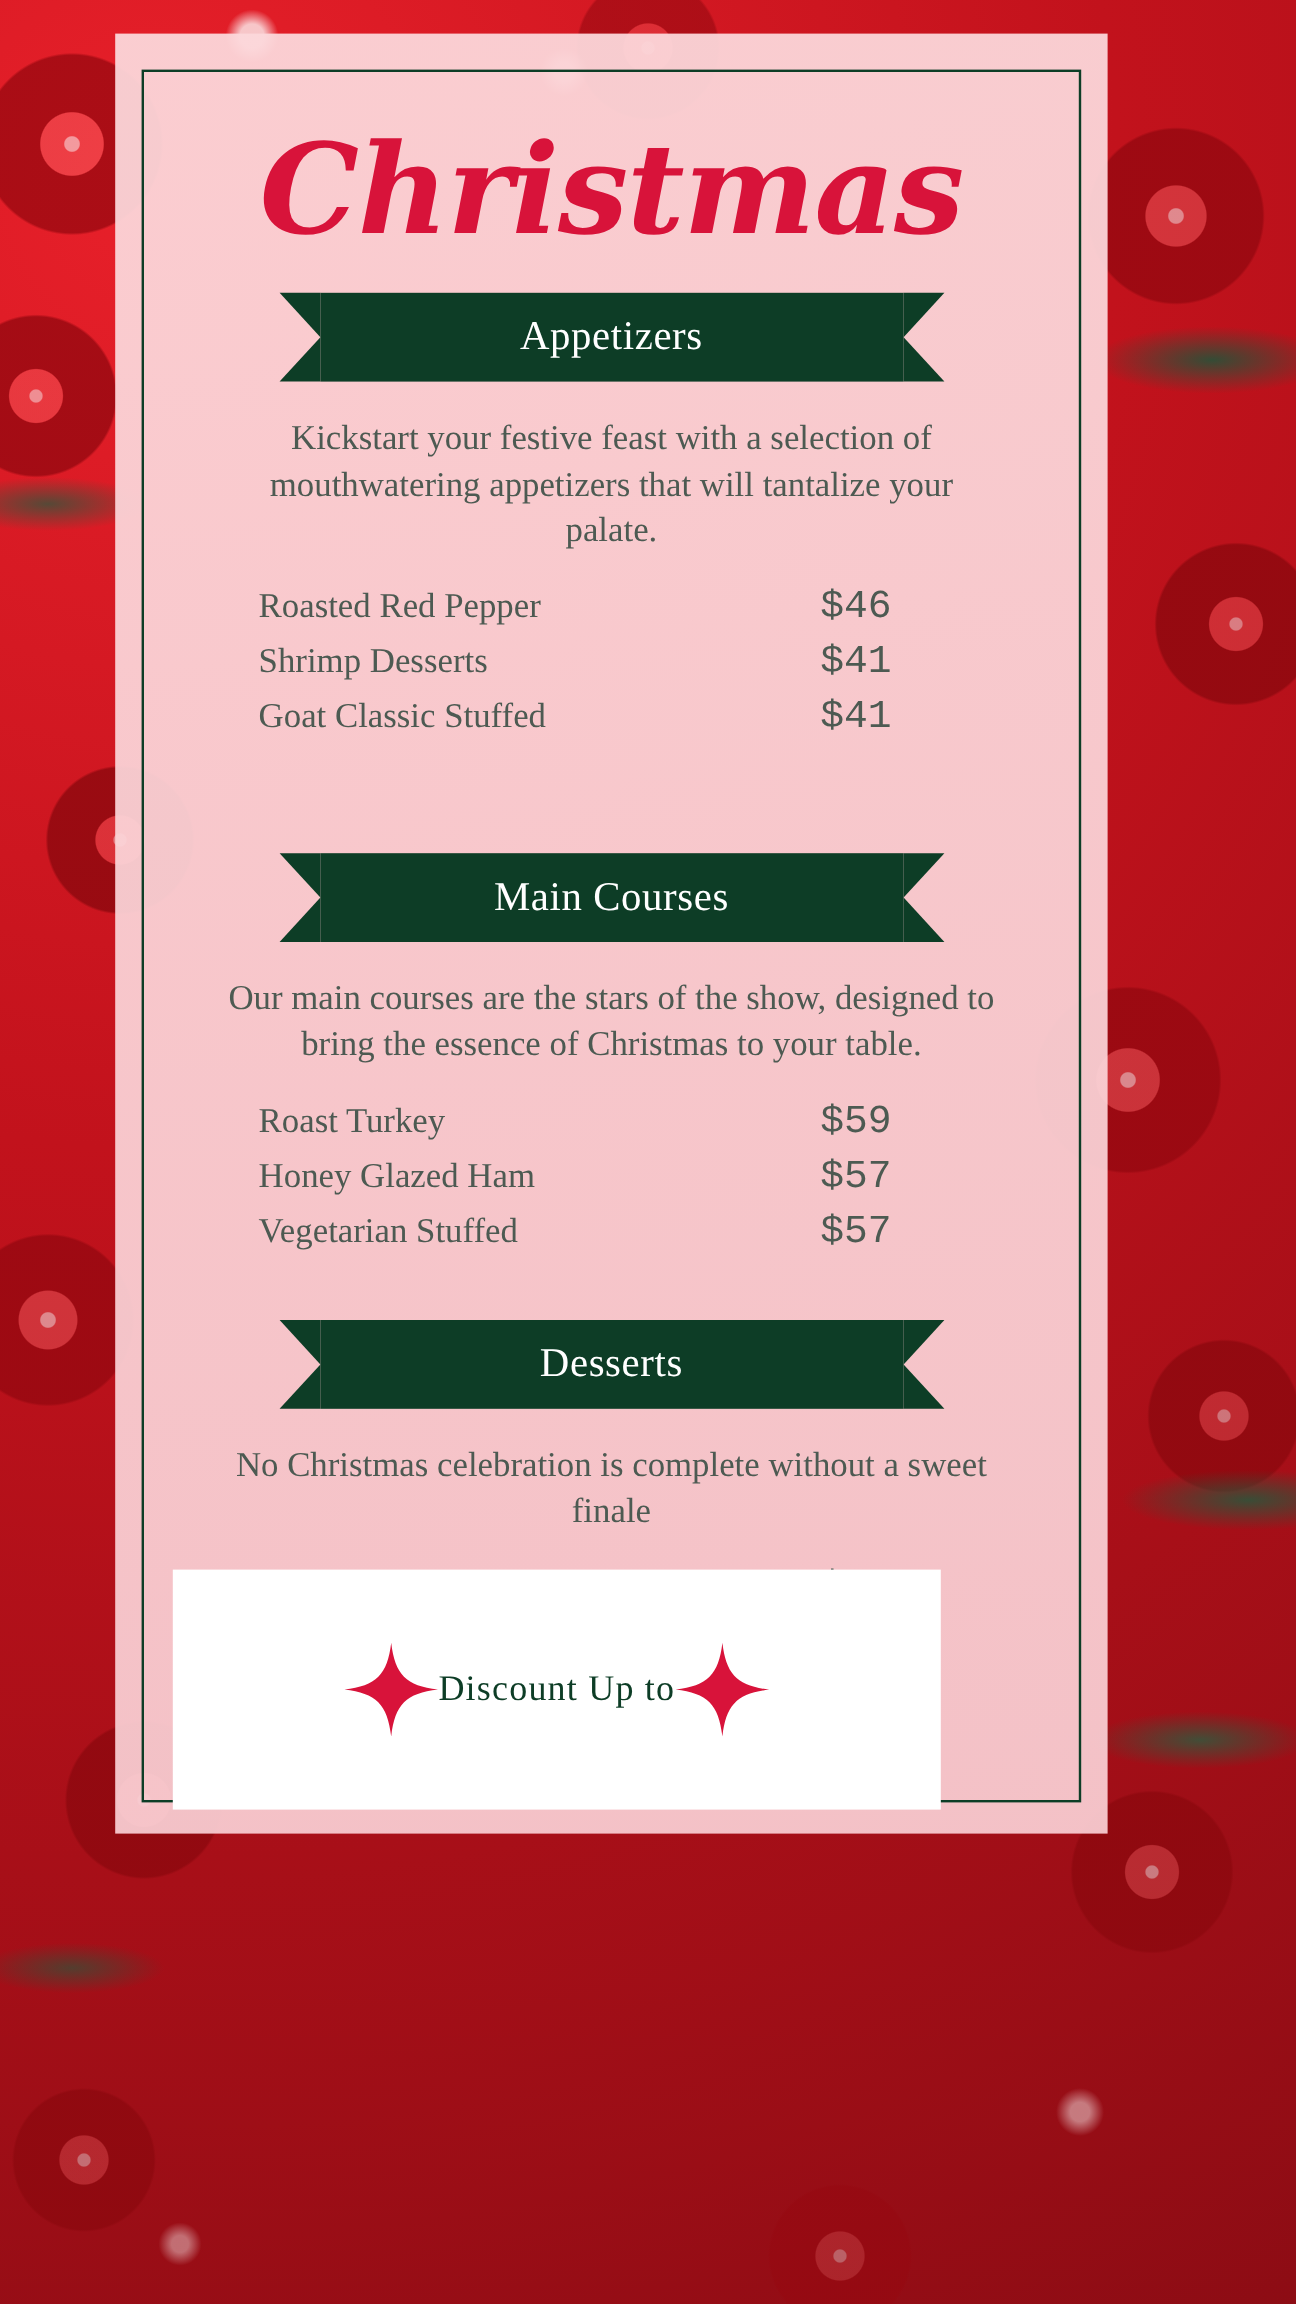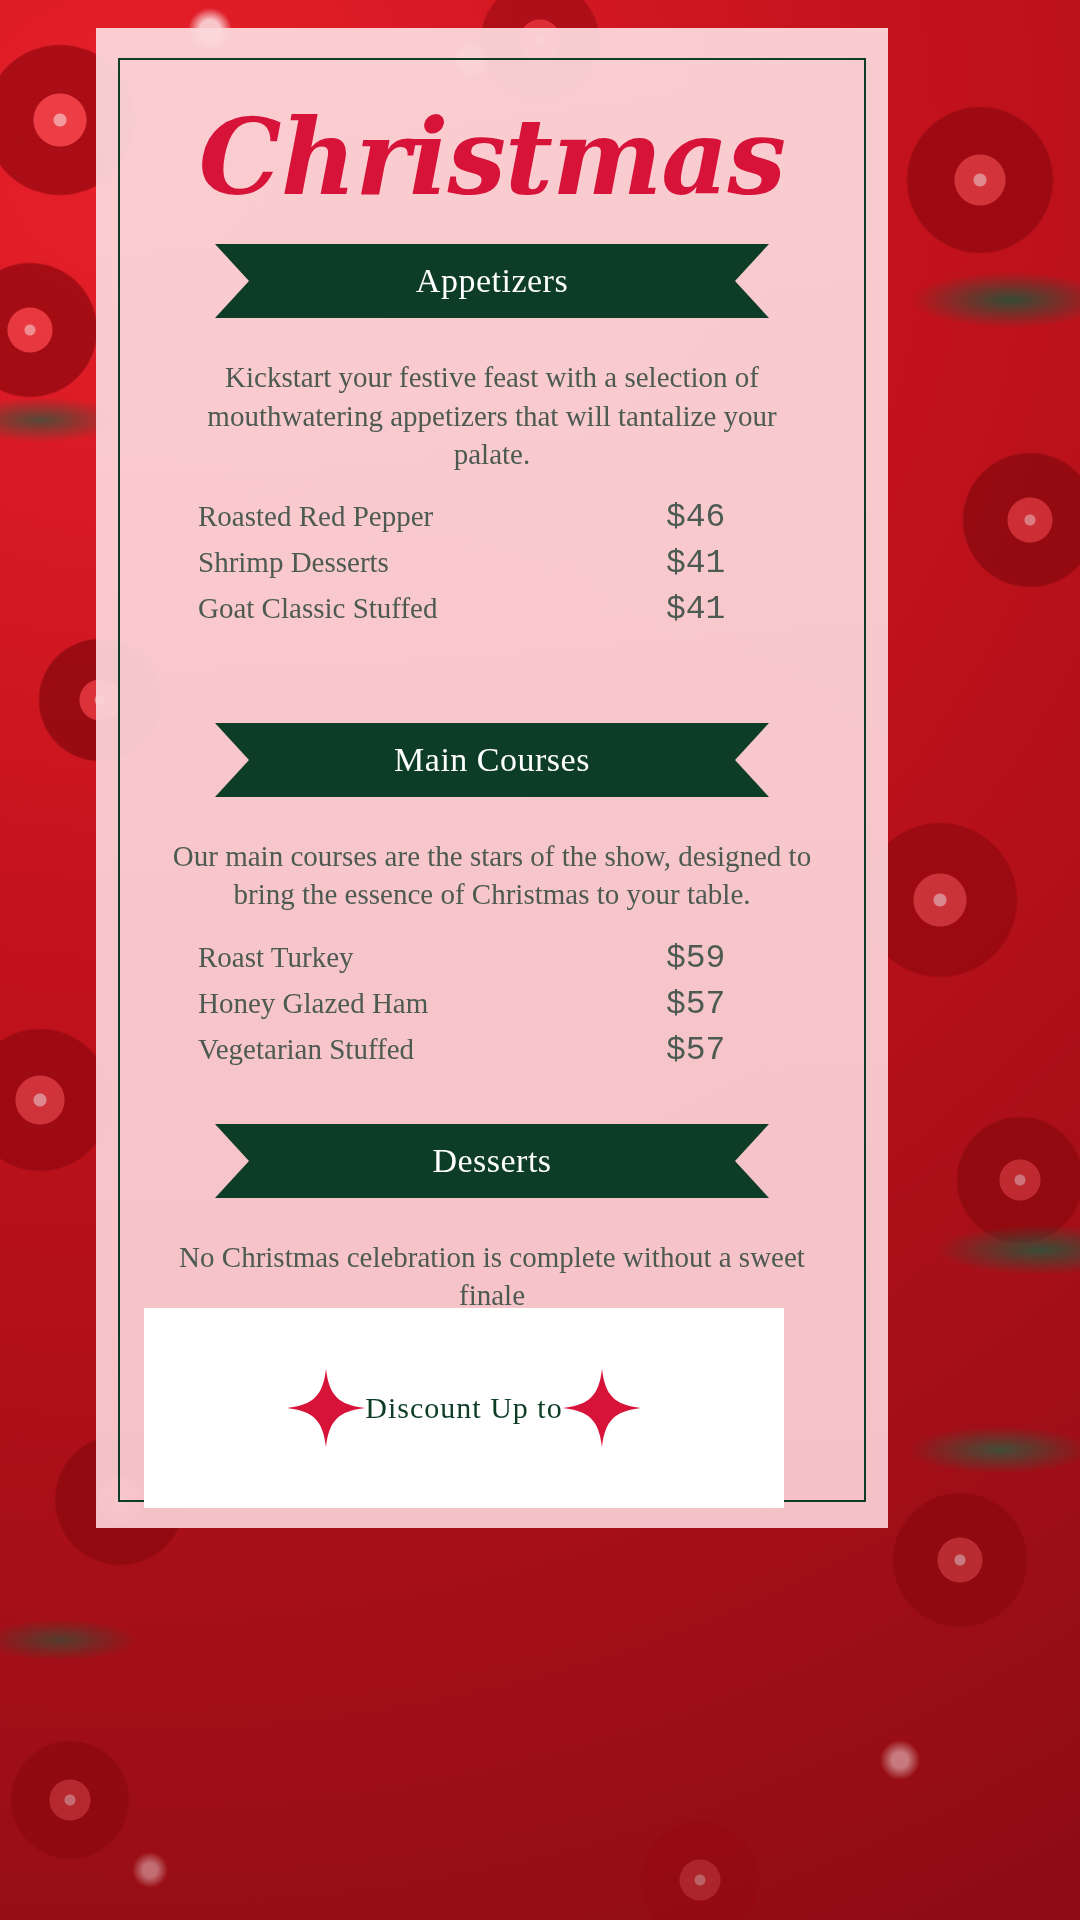--- a/index.html
+++ b/index.html
@@ -67,20 +67,21 @@
   }
 
   
   .card {
     position: absolute;
     left: 96px;
     top: 28px;
     width: 792px;
     height: 1500px;
     background: linear-gradient(180deg, rgba(252,216,219,.94) 0%, rgba(251,212,216,.93) 55%, rgba(250,207,212,.93) 100%);
+    padding-left: 35px;
   }
   .card-border {
     position: absolute;
     left: 22px;
     top: 30px;
     right: 22px;
     bottom: 26px;
     border: 2px solid #0d3d26;
     pointer-events: none;
   }
@@ -150,21 +151,21 @@
     letter-spacing: .5px;
   }
 
   
   .desc {
     text-align: center;
     font-family: "Liberation Serif", serif;
     font-size: 29px;
     line-height: 1.32;
     color: #4d5a52;
-    margin: 40px auto 0 auto;
+    margin: 28px auto 0 auto;
     max-width: 640px;
   }
   .items {
     margin: 26px auto 0 auto;
     width: 588px;
   }
   .item-row {
     display: flex;
     align-items: baseline;
     justify-content: space-between;

